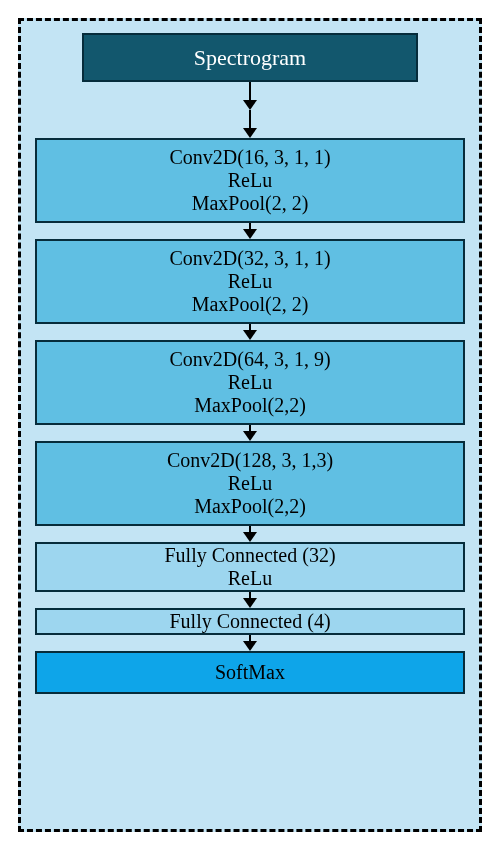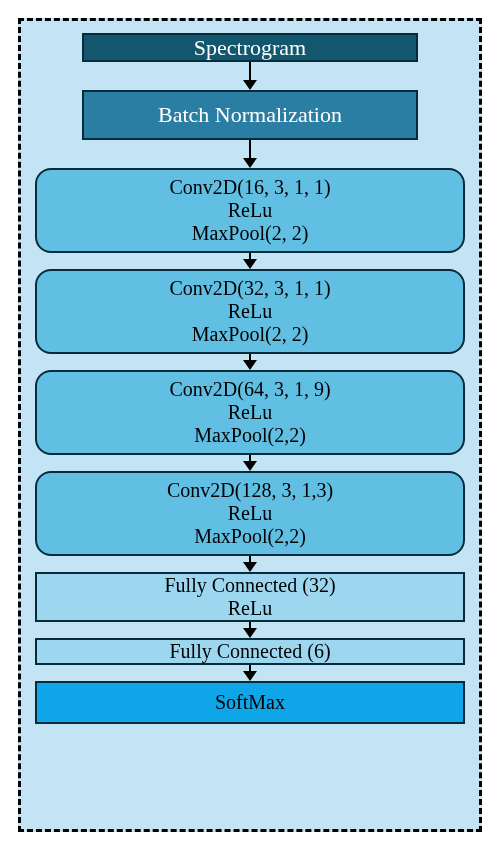--- a/index.html
+++ b/index.html
@@ -29,36 +29,35 @@
     text-align: center;
     display: flex;
     flex-direction: column;
     justify-content: center;
     font-size: 20px;
     line-height: 1.15;
   }
   .block.dark {
     background: #12576d;
     color: #ffffff;
-    padding: 0 8px;
+    padding: 10px 8px;
     width: 78%;
     font-size: 22px;
   }
   .block.teal {
     background: #2a7ea3;
     color: #ffffff;
     padding: 10px 8px;
     width: 78%;
     font-size: 22px;
   }
   .block.mid {
     background: #60bfe3;
     color: #000;
     padding: 6px 6px;
-    border-radius: 16px;
   }
   .block.light {
     background: #9dd6ef;
     color: #000;
     padding: 0 6px;
   }
   .block.lighter {
     background: #0ea5e9;
     color: #000;
     padding: 8px 6px;
@@ -93,23 +92,20 @@
 
   <div class="block dark">
     <span class="line">Spectrogram</span>
   </div>
 
   <div class="arrow long">
     <div class="shaft"></div>
       <div class="head"></div>
   </div>
 
-  <div class="block teal">
-    <span class="line">Batch Normalization</span>
-  </div>
 
   <div class="arrow long">
     <div class="shaft"></div>
       <div class="head"></div>
   </div>
 
   <div class="block mid">
     <span class="line">Conv2D(16, 3, 1, 1)</span>
     <span class="line">ReLu</span>
     <span class="line">MaxPool(2, 2)</span>
@@ -157,21 +153,21 @@
     <span class="line">Fully Connected (32)</span>
     <span class="line">ReLu</span>
   </div>
 
   <div class="arrow short">
     <div class="shaft"></div>
       <div class="head"></div>
   </div>
 
   <div class="block light">
-    <span class="line">Fully Connected (6)</span>
+    <span class="line">Fully Connected (4)</span>
   </div>
 
   <div class="arrow short">
     <div class="shaft"></div>
       <div class="head"></div>
   </div>
 
   <div class="block lighter">
     <span class="line">SoftMax</span>
   </div>

